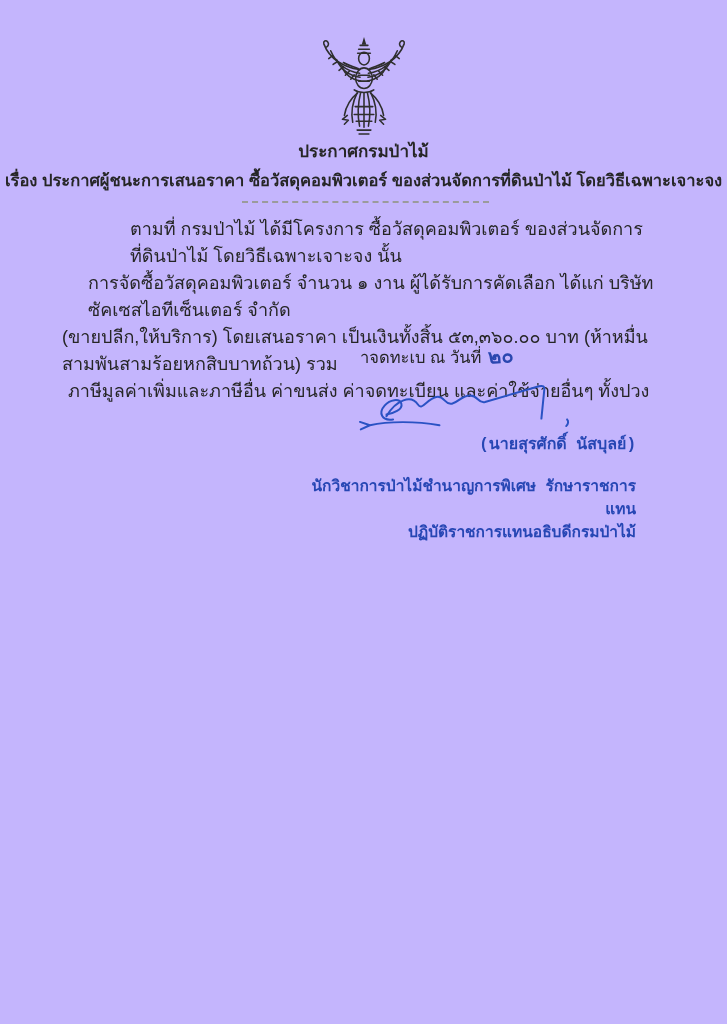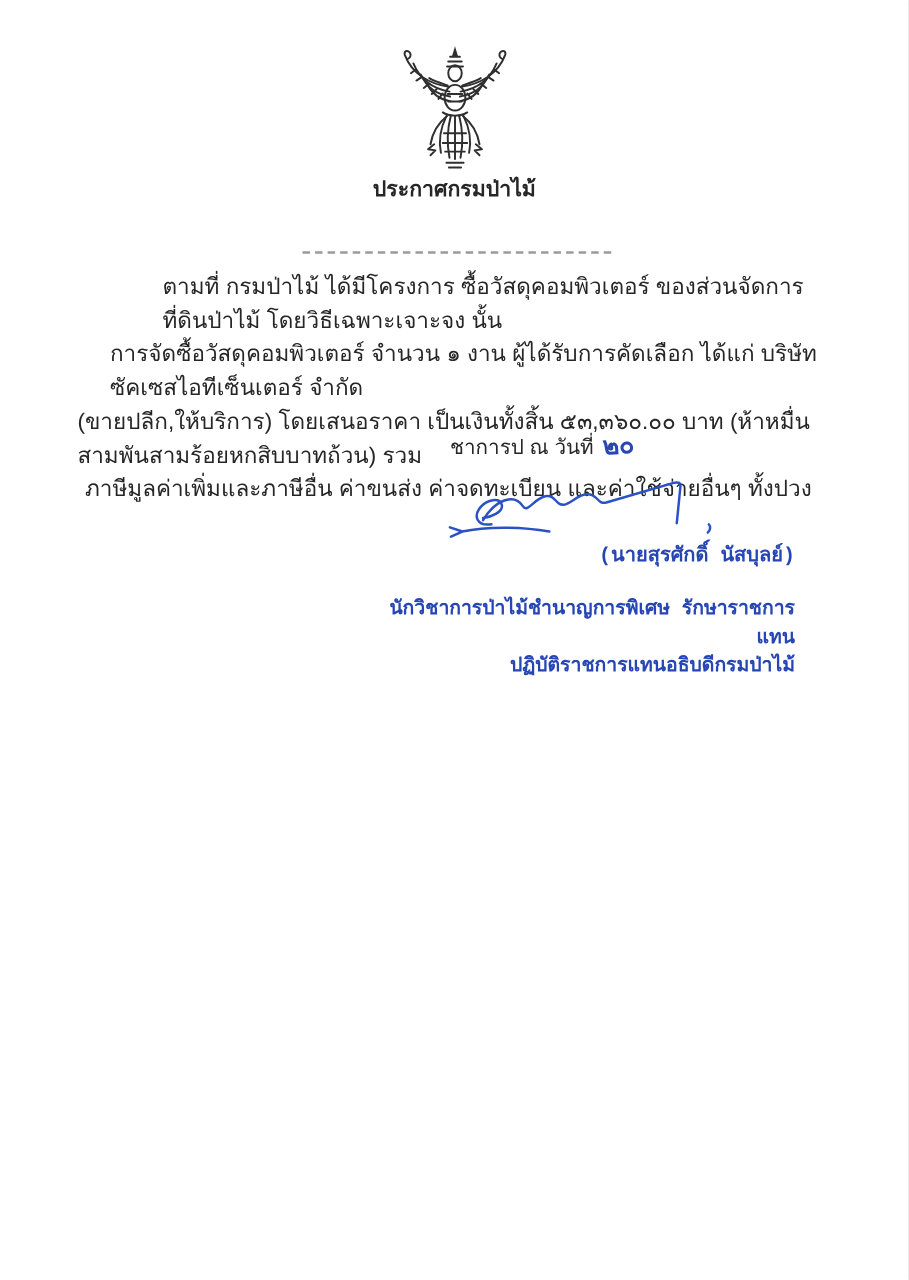--- a/index.html
+++ b/index.html
@@ -1,20 +1,20 @@
 <!DOCTYPE html>
 <html><head>
 <meta charset="utf-8">
 <style>
   html,body{margin:0;padding:0;background:#e8e8e8;}
   .page{
     position:relative;
     width:727px;height:1024px;
     margin:0 auto;
-    background:#ffffff;
+    background:#c4b5fd;
     font-family:"Liberation Sans","DejaVu Sans",sans-serif;
     color:#2b2b2b;
     overflow:hidden;
     box-shadow:0 0 6px rgba(0,0,0,.25);
   }
   .emblem{
     position:absolute;top:36px;left:50%;transform:translateX(-50%);
     width:98px;height:102px;
   }
   .agency-title{
@@ -104,32 +104,33 @@
     <path class="g-ink" d="M46.5 58 C 43.5 70, 43.5 82, 45.5 92"></path>
     <path class="g-ink" d="M53.5 58 C 56.5 70, 56.5 82, 54.5 92"></path>
     <path class="g-ink" d="M43 58 C 38 68, 36.5 78, 38.5 88"></path>
     <path class="g-ink" d="M57 58 C 62 68, 63.5 78, 61.5 88"></path>
     <path class="g-ink" d="M41 72 h18 M40 80 h20 M42 87 h16"></path>
     <path class="g-ink" d="M43 96 h14 M45 100 h10"></path>
   </svg>
 
   <div class="agency-title">ประกาศกรมป่าไม้</div>
 
+  <div class="subject-line">เรื่อง ประกาศผู้ชนะการเสนอราคา ซื้อวัสดุคอมพิวเตอร์ ของส่วนจัดการที่ดินป่าไม้ โดยวิธีเฉพาะเจาะจง</div>
 
   <div class="separator"></div>
 
   <div class="body-text">
     <div class="body-line indent-a">ตามที่ กรมป่าไม้ ได้มีโครงการ ซื้อวัสดุคอมพิวเตอร์ ของส่วนจัดการที่ดินป่าไม้ โดยวิธีเฉพาะเจาะจง  นั้น</div>
     <div class="body-line indent-b">การจัดซื้อวัสดุคอมพิวเตอร์ จำนวน ๑ งาน ผู้ได้รับการคัดเลือก ได้แก่ บริษัท ซัคเซสไอทีเซ็นเตอร์ จำกัด</div>
     <div class="body-line">(ขายปลีก,ให้บริการ) โดยเสนอราคา เป็นเงินทั้งสิ้น ๕๓,๓๖๐.๐๐ บาท (ห้าหมื่นสามพันสามร้อยหกสิบบาทถ้วน) รวม</div>
     <div class="body-line indent-c">ภาษีมูลค่าเพิ่มและภาษีอื่น ค่าขนส่ง ค่าจดทะเบียน และค่าใช้จ่ายอื่นๆ ทั้งปวง</div>
   </div>
 
   <div class="date-line">
-    <span>ชาการป ณ วันที่</span>
+    <span>าจดทะเบ ณ วันที่</span>
     <span class="hand-day">๒๐</span>
   </div>
 
   <div class="sig-block">
 
     <svg class="sig-svg" viewBox="0 0 300 70" aria-hidden="true">
       <path class="s-ink" d="M62 50 C 48 52, 44 42, 52 33 C 58 26, 70 24, 72 31 C 74 38, 62 43, 54 44"></path>
       <path class="s-ink" d="M54 46 C 66 26, 84 20, 92 32 C 97 40, 102 26, 114 23 C 124 20.5, 124 33, 133 31 C 141 29, 145 21, 155 21 C 165 21, 164 31, 173 29 L 238 10 C 243 8.8, 245 10, 244.5 14 L 241 49"></path>
       <path class="s-ink" d="M118 57 C 90 52, 56 52, 34 57 L 22 53 M34 57 L 23 62" stroke-width="2"></path>
       <path class="s-ink" d="M272 50 C 274 52, 273.5 56, 271 58" stroke-width="2"></path>

